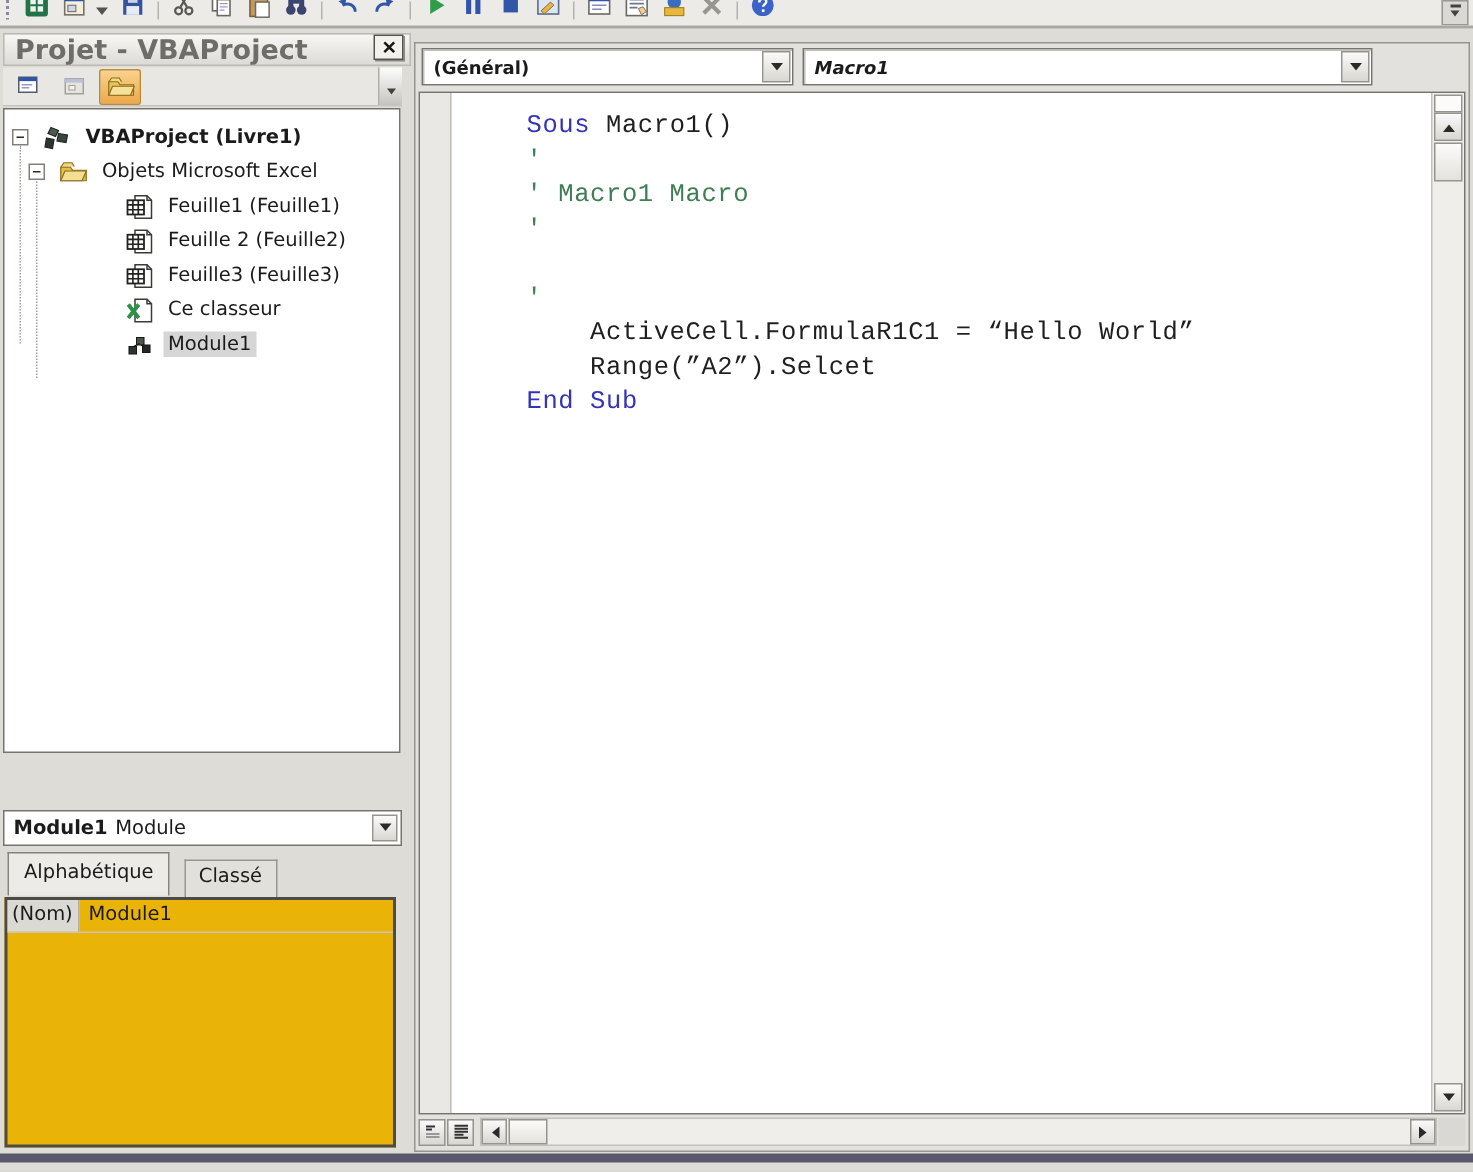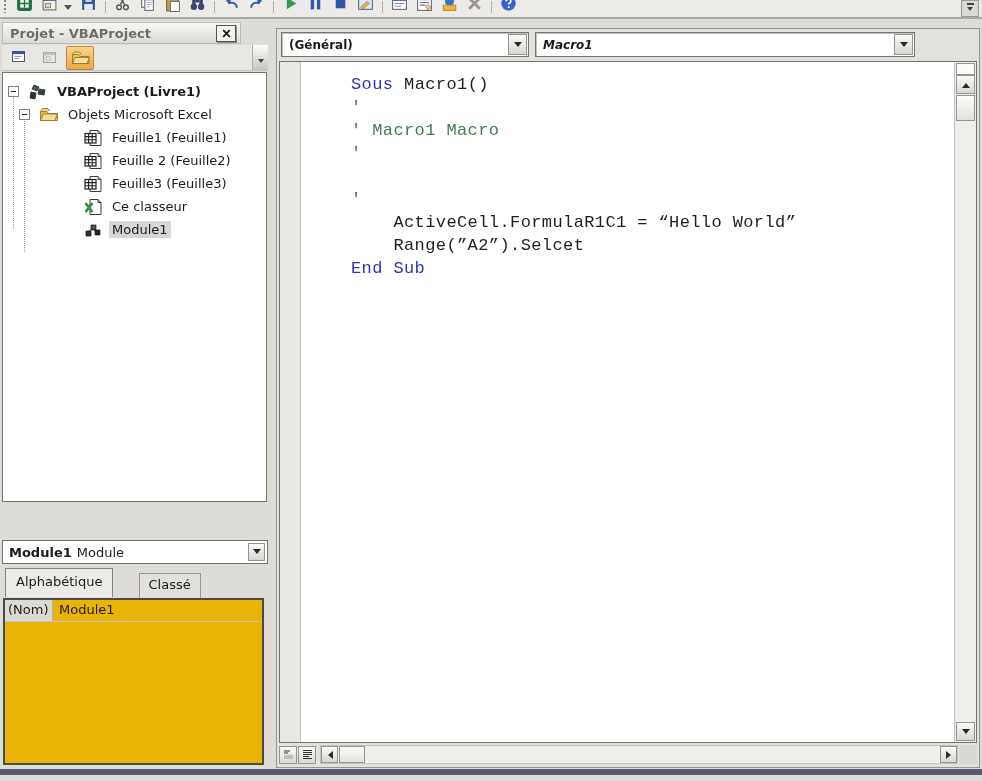--- a/index.html
+++ b/index.html
@@ -22,23 +22,23 @@
   .tb-overflow b{width:0;height:0;border:3px solid transparent;border-top:4px solid #44423e;}
   
   .close-btn{margin-left:auto;width:18px;height:15px;background:#f2f1ee;border:1px solid #55534e;
              box-shadow:1px 1px 0 #8a8883;display:flex;align-items:center;justify-content:center;}
   .tri-up{width:0;height:0;border:4px solid transparent;border-bottom:5px solid #2a2a28;margin-top:-3px;}
   .tri-down{width:0;height:0;border:4px solid transparent;border-top:5px solid #2a2a28;margin-bottom:-3px;}
   .tri-left{width:0;height:0;border:4px solid transparent;border-right:5px solid #2a2a28;margin-left:-3px;}
   .tri-right{width:0;height:0;border:4px solid transparent;border-left:5px solid #2a2a28;margin-right:-3px;}
   .sbtn{background:linear-gradient(#fbfaf9,#d9d7d2);border:1px solid #96948f;display:flex;align-items:center;justify-content:center;box-sizing:border-box;}
   
-  .proj-title{position:absolute;left:2px;top:22px;width:239px;height:22px;background:linear-gradient(#f8f7f5,#dddbd6);
-              border:1px solid #bcbab5;box-sizing:border-box;display:flex;align-items:center;padding:0 4px 0 7px;
-              font-size:13px;font-weight:bold;color:#6e6d67;}
+  .proj-title{position:absolute;left:2px;top:22px;width:272px;height:22px;background:linear-gradient(#f8f7f5,#dddbd6);
+              border:1px solid #bcbab5;box-sizing:border-box;display:flex;align-items:flex-start;padding:0 4px 0 7px;
+              font-size:18px;font-weight:bold;color:#6e6d67;}
   .proj-toolbar{position:absolute;left:2px;top:45px;width:266px;height:26px;background:#e9e7e3;
                 border-bottom:1px solid #c6c4bf;box-sizing:border-box;display:flex;align-items:center;padding-left:4px;}
   .pt-btn{width:26px;height:22px;display:flex;align-items:center;justify-content:center;margin-right:2px;border:1px solid transparent;}
   .pt-btn.active{background:linear-gradient(#f9d28e,#eda94a);border:1px solid #bf8a34;border-radius:2px;}
   .pt-overflow{position:absolute;right:0;top:0;width:15px;height:100%;background:linear-gradient(#fdfdfc,#c6c4c0);
                border-left:1px solid #b0aeaa;display:flex;align-items:flex-end;justify-content:center;}
   .pt-overflow b{width:0;height:0;border:3px solid transparent;border-top:4px solid #44423e;margin-bottom:4px;}
   .tree-box{position:absolute;left:2px;top:72px;width:265px;height:430px;background:#fff;border:1px solid #76746e;
             box-sizing:border-box;overflow:hidden;padding-top:7px;}
   .guide{position:absolute;width:0;border-left:1px dotted #a2a09a;}
@@ -55,21 +55,21 @@
   .props-title{position:absolute;left:2px;top:512px;width:266px;height:24px;background:linear-gradient(#f8f7f5,#dddbd6);
                border:1px solid #bcbab5;box-sizing:border-box;display:flex;align-items:center;padding:0 4px 0 7px;
                font-size:13px;font-weight:bold;color:#6e6d67;}
   .props-combo{position:absolute;left:2px;top:540px;width:266px;height:24px;background:#fff;border:1px solid #76746e;
                box-sizing:border-box;display:flex;align-items:center;padding-left:6px;font-size:13px;position:absolute;}
   .props-combo .nm{font-weight:bold;margin-right:5px;}
   .combo-arrow{position:absolute;right:2px;top:2px;width:17px;height:18px;}
   .props-tabs{position:absolute;left:5px;top:568px;width:262px;height:30px;}
   .tab{display:inline-block;font-size:13px;box-sizing:border-box;}
   .tab.active{background:#edebe7;border:1px solid #85837d;border-bottom:none;padding:5px 10px 8px;position:relative;z-index:2;}
-  .tab.idle{background:#e2e0db;border:1px solid #98968f;border-bottom:none;padding:3px 9px 8px;position:relative;top:3px;margin-left:20px;}
+  .tab.idle{background:#e2e0db;border:1px solid #98968f;border-bottom:none;padding:3px 9px 8px;position:relative;top:3px;margin-left:4px;}
   .props-grid{position:absolute;left:3px;top:598px;width:261px;height:167px;background:#eab308;border:2px solid #4d4b46;box-sizing:border-box;}
   .prow{display:flex;height:21px;border-bottom:1px solid #c6c4bf;font-size:13px;align-items:stretch;}
   .pname{width:48px;background:#dbd9d4;border-right:1px solid #b2b0ab;padding:2px 3px 0;box-sizing:border-box;}
   .pval{flex:1;padding:2px 0 0 6px;}
   
   .code-window{position:absolute;left:276px;top:28px;width:704px;height:740px;background:#e3e1dd;
                border:1px solid #96948f;box-sizing:border-box;}
   .dd{position:absolute;top:3px;height:25px;background:#fff;border:1px solid #76746e;box-sizing:border-box;
       box-shadow:inset 1px 1px 0 #c2c0bb;display:flex;align-items:center;padding-left:7px;
       font-size:12px;font-weight:bold;}

